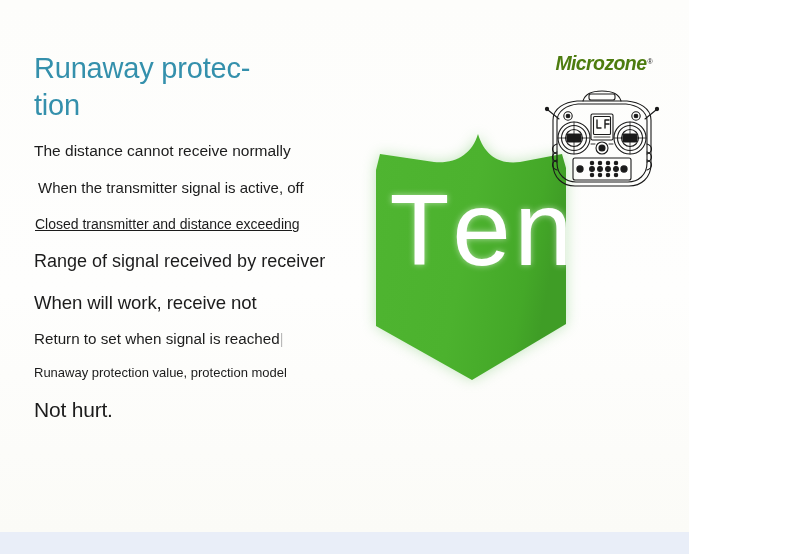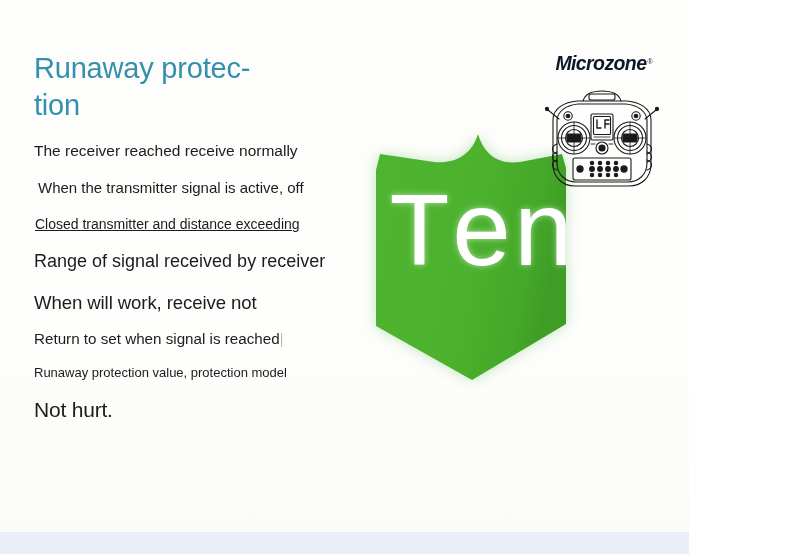--- a/index.html
+++ b/index.html
@@ -106,21 +106,21 @@
   }
   .brand-logo {
     position: relative;
     text-align: center;
     height: 28px;
   }
   .brand-name {
     font-size: 19.5px;
     font-weight: bold;
     font-style: italic;
-    color: #0f172a;
+    color: #4d7c0f;
     letter-spacing: -0.6px;
     font-family: "Liberation Sans", sans-serif;
   }
   .brand-mark {
     font-size: 7px;
     vertical-align: super;
     font-style: normal;
     font-weight: normal;
     color: #222;
     margin-left: 1px;
@@ -135,21 +135,21 @@
 <body>
 
 <div class="slide">
 
   <div class="canvas-bg"></div>
 
   <div class="text-col">
 
     <h1 class="headline">Runaway protec-tion</h1>
 
-    <p class="body-line l1">The receiver reached receive normally</p>
+    <p class="body-line l1">The distance cannot receive normally</p>
     <p class="body-line l2">When the transmitter signal is active, off</p>
     <p class="body-line l3">Closed transmitter and distance exceeding</p>
     <p class="body-line l4">Range of signal received by receiver</p>
     <p class="body-line l5">When will work, receive not</p>
     <p class="body-line l6"><span>Return to set when signal is reached</span><span class="cutoff">|</span></p>
     <p class="body-line l7">Runaway protection value, protection model</p>
     <p class="body-line l8">Not hurt.</p>
 
   </div>
 

